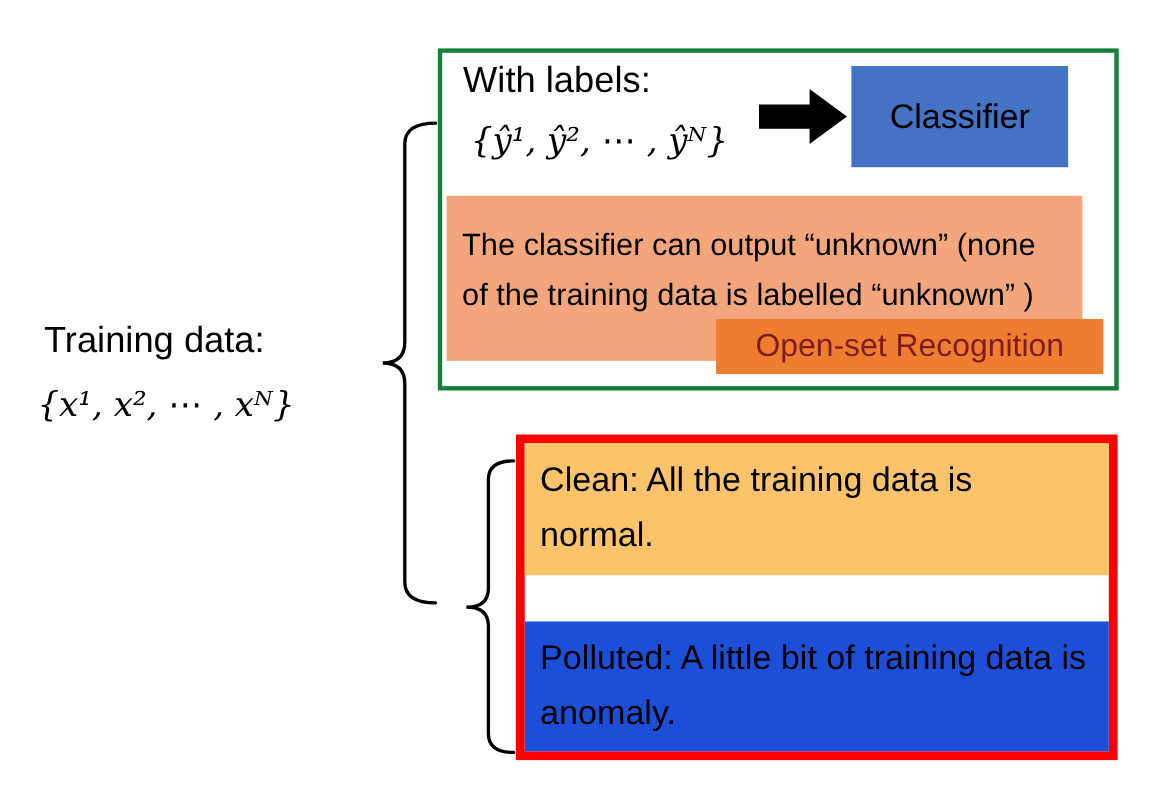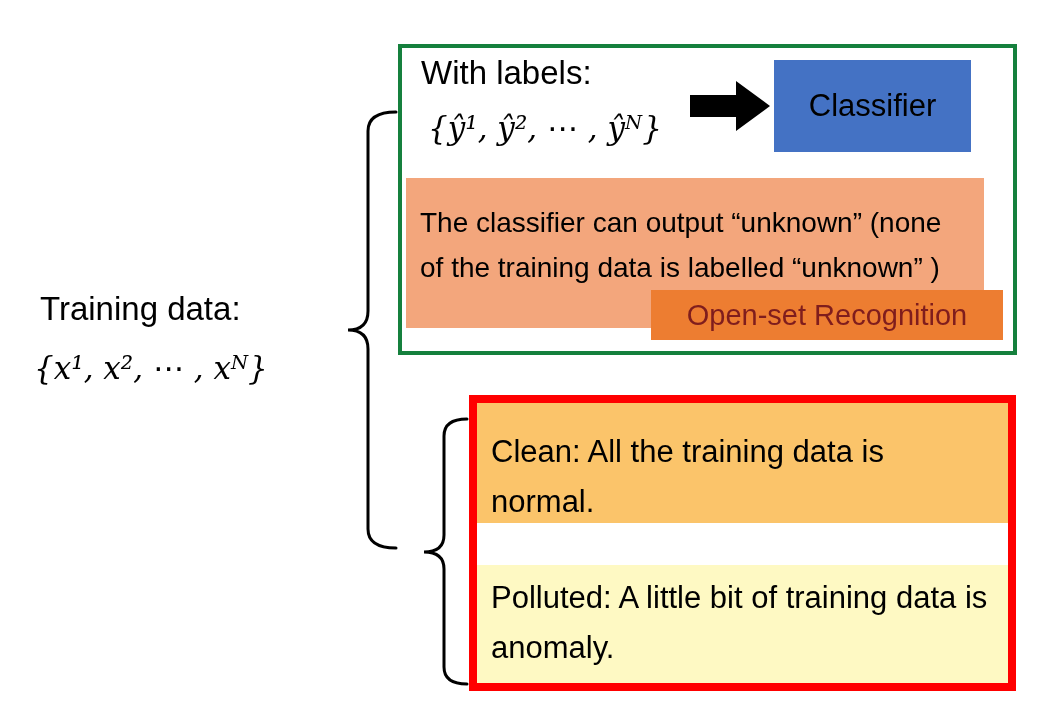--- a/index.html
+++ b/index.html
@@ -38,24 +38,24 @@
     left:249px; top:242px; width:352px; height:50px; background:#ED7D31;
     color:#7f1d1d; font-size:29px; display:flex; align-items:center; justify-content:center;
   }
 
   .bottom-red-box {
     left:469px; top:395px; width:547px; height:296px;
     border:8px solid #FF0000; box-sizing:border-box; background:#FFFFFF;
   }
   .clean-box {
     left:0; top:0; width:531px; height:120px; background:#FBC46A;
-    font-size:31px; line-height:1.6; padding:24px 14px; box-sizing:border-box;
+    font-size:31px; line-height:1.6; padding:8px 14px; box-sizing:border-box;
   }
   .polluted-box {
-    left:0; top:162px; width:531px; height:118px; background:#fef9c3;
+    left:0; top:162px; width:531px; height:118px; background:#1d4ed8;
     font-size:31px; line-height:1.6; padding:8px 14px; box-sizing:border-box;
   }
 </style>
 </head>
 <body>
 
 <div class="canvas">
 
   <div class="abs left-title">Training data:</div>
   <div class="abs left-math math">{x¹, x², ⋯ , xᴺ}</div>

